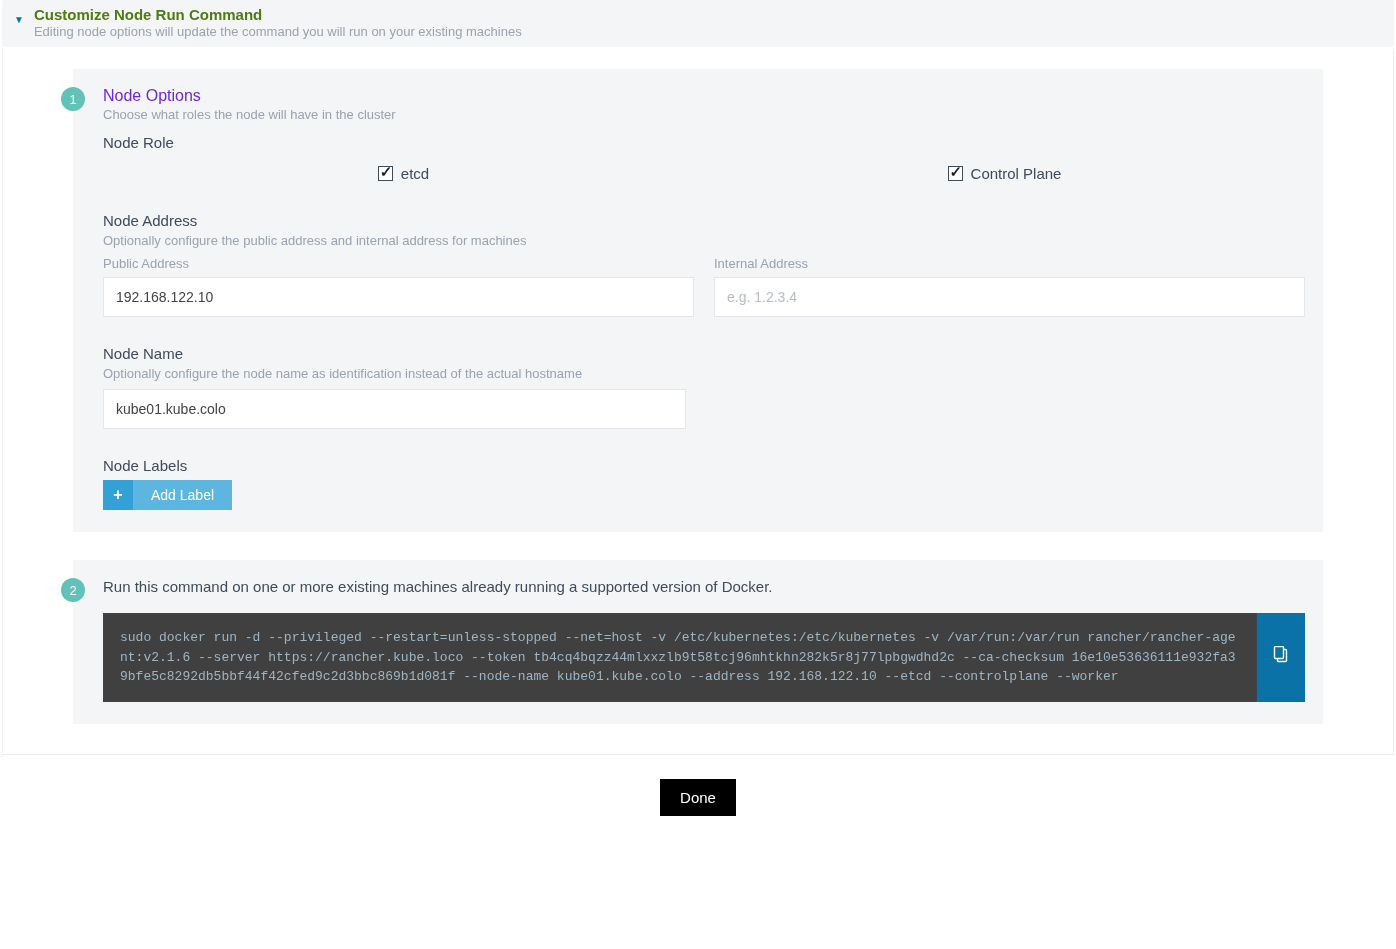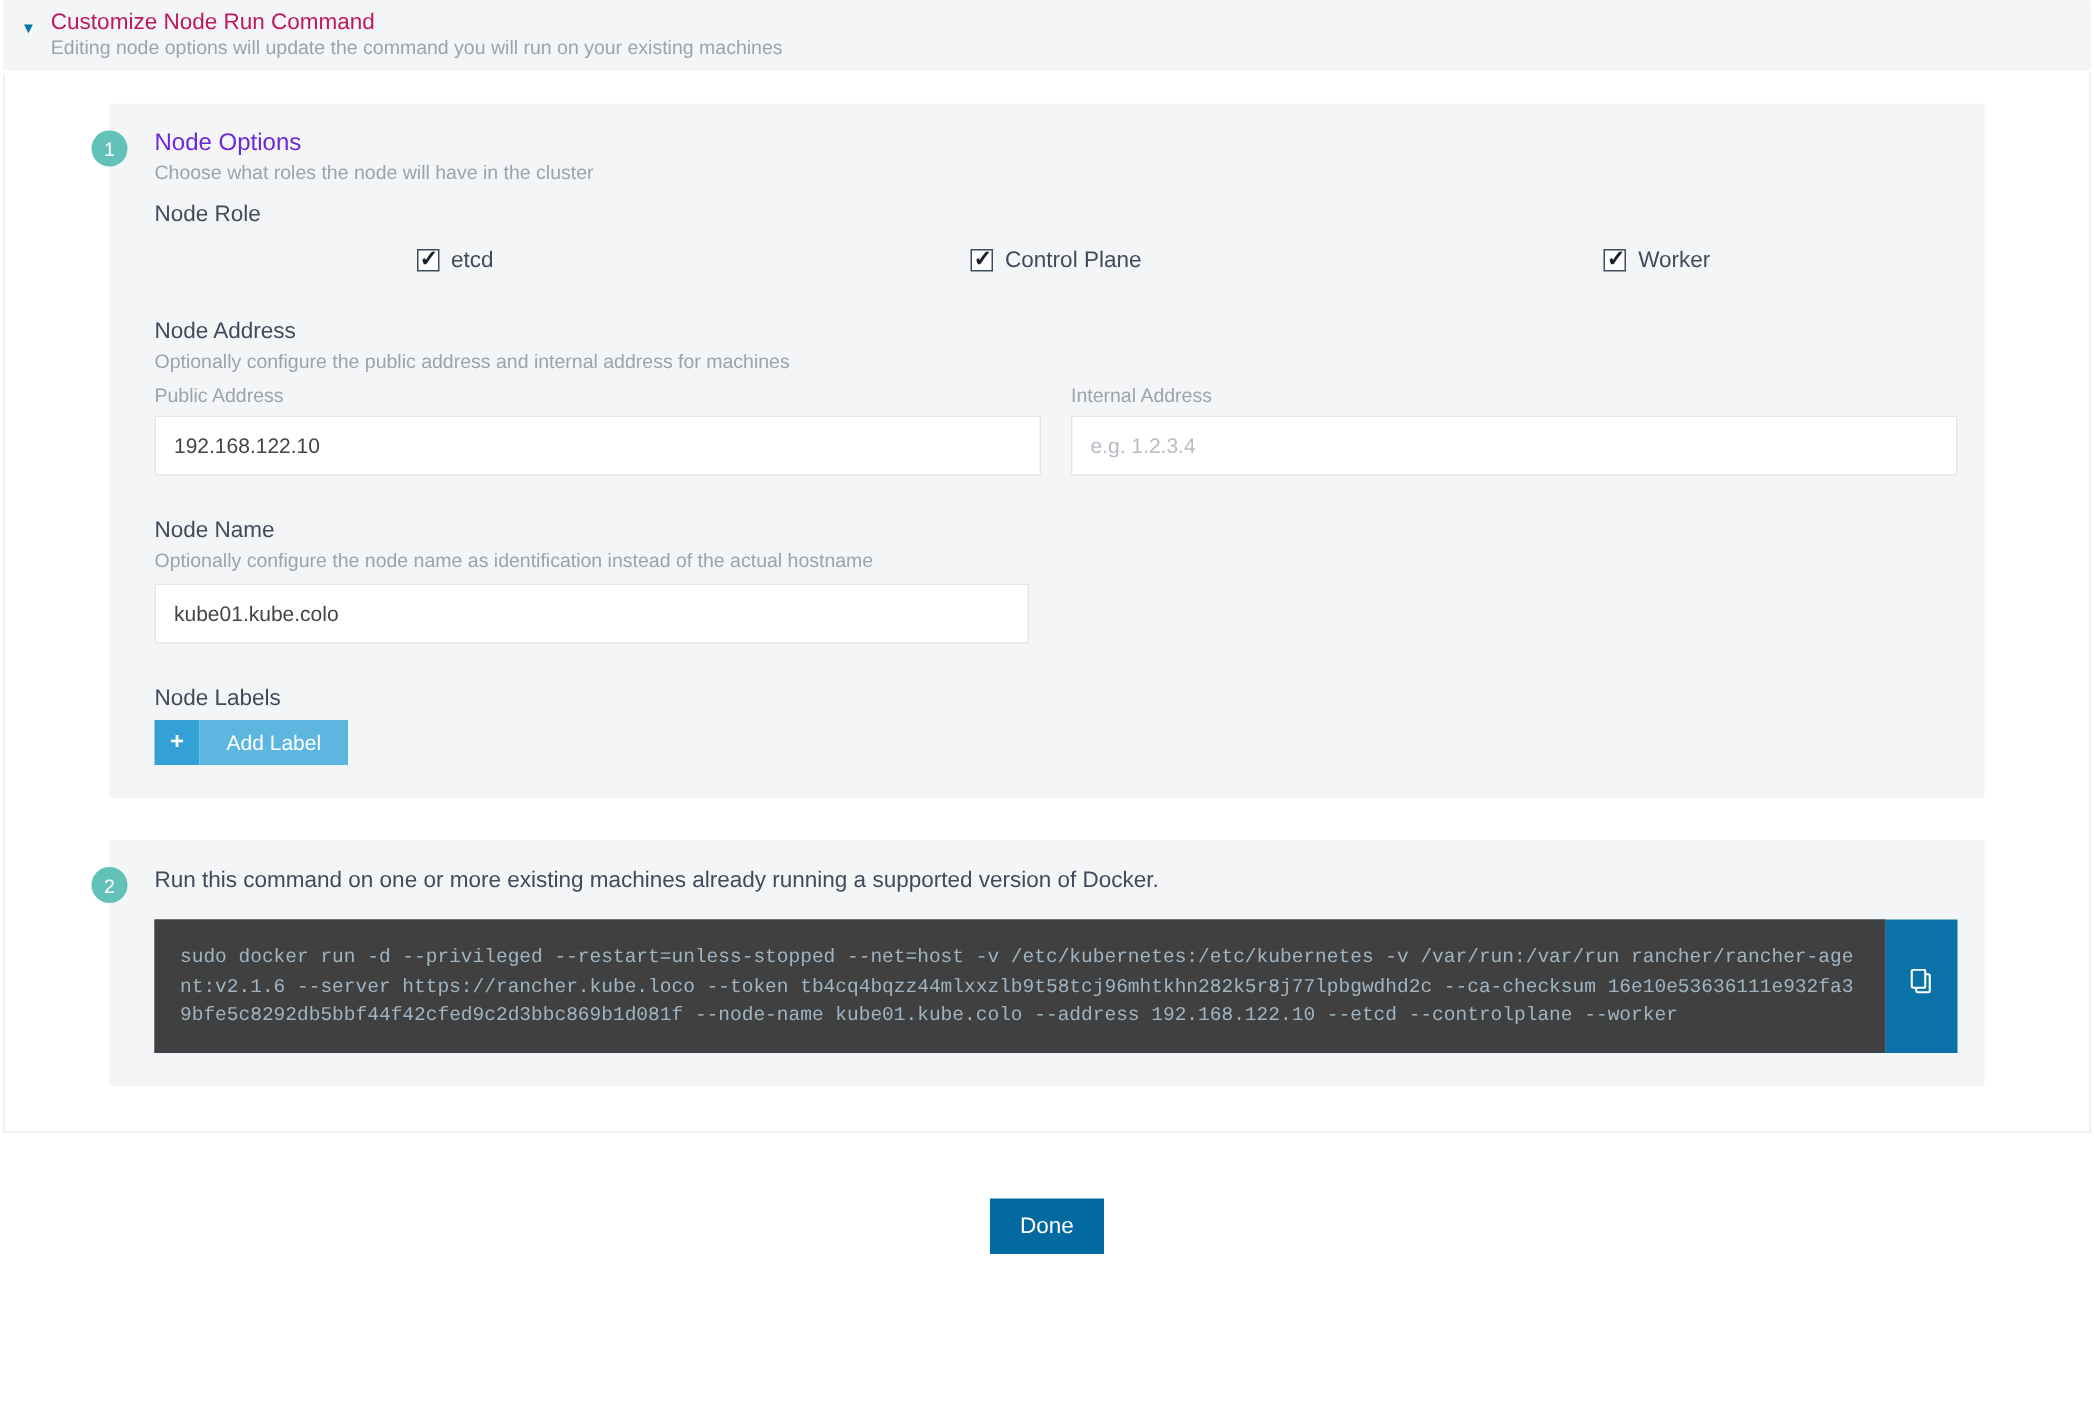--- a/index.html
+++ b/index.html
@@ -24,22 +24,22 @@
   }
   .chevron {
     color: #0075a8;
     font-size: 10px;
     margin-top: 8px;
     margin-right: 10px;
     cursor: pointer;
   }
   .panel-title {
     font-size: 15px;
-    font-weight: 400;
-    color: #be185d;
+    font-weight: 700;
+    color: #4d7c0f;
   }
   .panel-sub {
     font-size: 13px;
     color: #9aa3ae;
     margin-top: 1px;
   }
   .content {
     background: #fff;
     padding: 20px 70px 30px 70px;
     border: 1px solid #ecedef;
@@ -200,27 +200,26 @@
     justify-content: center;
     cursor: pointer;
     font-size: 16px;
   }
   .footer {
     display: flex;
     justify-content: center;
     padding: 24px 0 40px 0;
   }
   .done-btn {
-    background: #0369a1;
+    background: #000000;
     color: #fff;
     border: none;
     padding: 10px 20px;
     font-size: 15px;
     cursor: pointer;
-    margin-top: 20px;
   }
 </style>
 </head>
 <body>
 
 <div class="page">
   <div class="panel">
     <div class="panel-header">
       <span class="chevron">▼</span>
       <div>
@@ -240,24 +239,20 @@
 
         <div class="section-label">Node Role</div>
         <div class="roles-row">
           <label class="role">
             <span class="cb checked"></span>
             <span>etcd</span>
           </label>
           <label class="role">
             <span class="cb checked"></span>
             <span>Control Plane</span>
-          </label>
-          <label class="role">
-            <span class="cb checked"></span>
-            <span>Worker</span>
           </label>
         </div>
 
         <div class="section-label">Node Address</div>
         <div class="section-hint">Optionally configure the public address and internal address for machines</div>
         <div class="addr-row">
           <div class="addr-col">
             <div class="field-label">Public Address</div>
             <input type="text" value="192.168.122.10" style="">
           </div>

